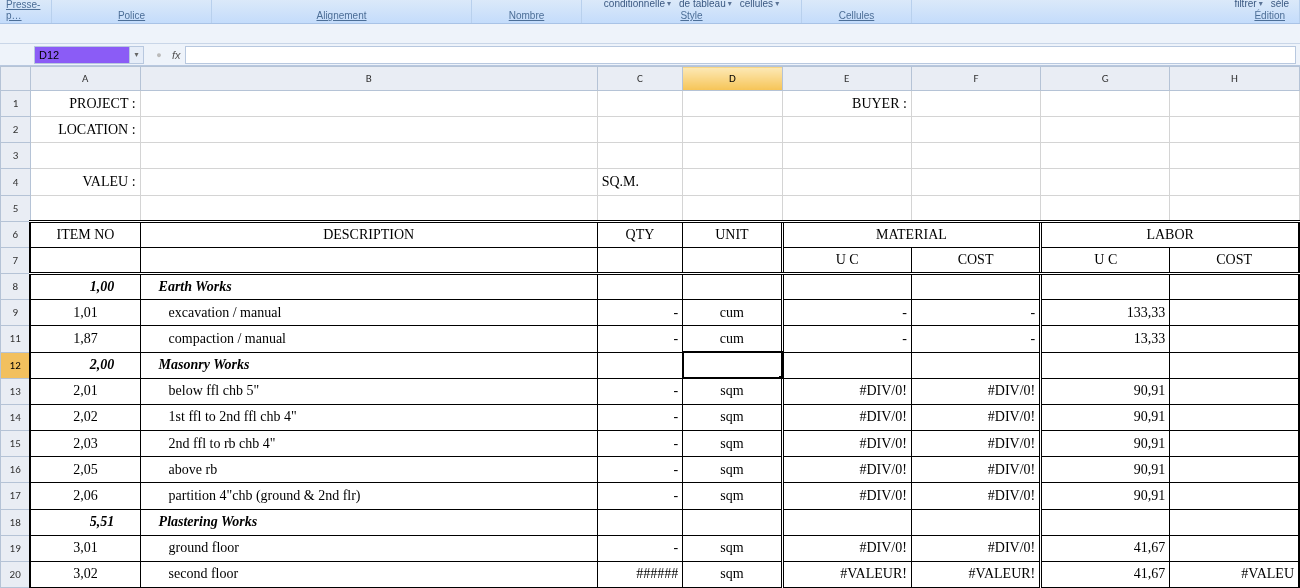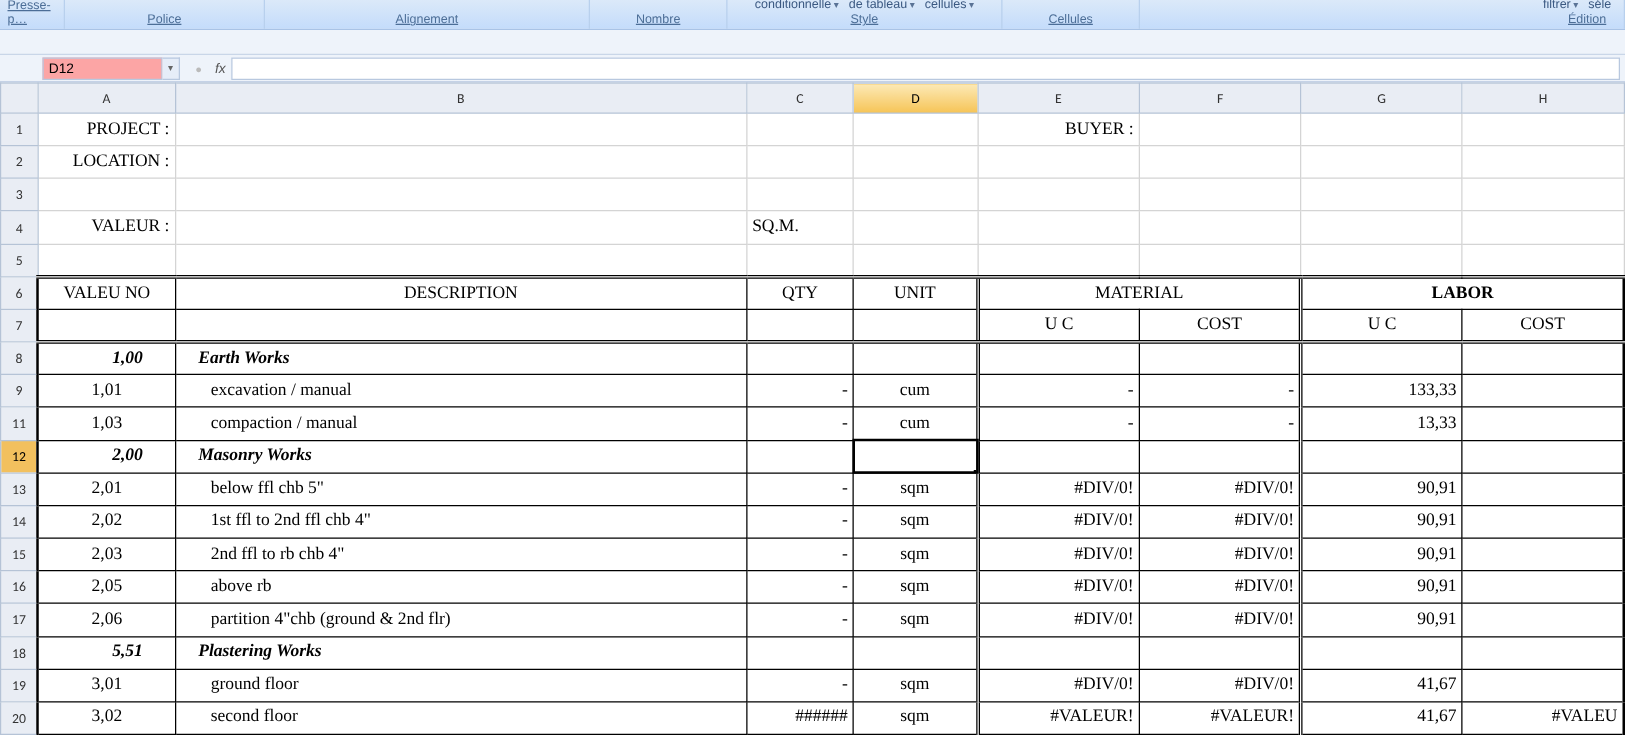--- a/index.html
+++ b/index.html
@@ -16,21 +16,21 @@
   .align-area { width: 260px; }
   .nombre-area { width: 110px; }
   .style-area { width: 220px; }
   .cell-area { width: 110px; }
   .edit-area { flex: 1; }
   
   
   .formula-row { display: flex; align-items: center; background: #eef3fa; border-bottom: 1px solid #c9d6e8; height: 20px; }
   .formula-bar-row { display: flex; align-items: center; height: 22px; background: #eef3fa; border-bottom: 1px solid #b8c8df; }
   .namebox-wrap { display: flex; align-items: center; margin-left: 34px; }
-  .namebox { width: 96px; height: 18px; background: #fca5a5; border: 1px solid #b8c8df; font-size: 11px; padding: 0 4px; display: flex; align-items: center; }
+  .namebox { width: 96px; height: 18px; background: #8b5cf6; border: 1px solid #b8c8df; font-size: 11px; padding: 0 4px; display: flex; align-items: center; }
   .namebox-dd { width: 14px; height: 18px; background: #e6edf8; border: 1px solid #b8c8df; border-left: none; display: flex; align-items: center; justify-content: center; font-size: 8px; color: #666; }
   .fx-wrap { display: flex; align-items: center; margin-left: 8px; gap: 6px; }
   .fx-icon { width: 14px; height: 14px; display: inline-flex; align-items: center; justify-content: center; font-size: 9px; color: #888; }
   .fx { font-style: italic; font-size: 11px; color: #555; }
   .formula-input { flex: 1; height: 18px; background: #fff; border: 1px solid #b8c8df; margin: 0 4px 0 4px; }
 
   
   .sheet-wrap { display: flex; height: calc(588px - 24px - 22px - 20px); }
   .sheet { border-collapse: collapse; table-layout: fixed; font-family: Calibri, Arial, sans-serif; font-size: 14px; }
   .sheet th, .sheet td { border: 1px solid #d4d4d4; height: 24px; overflow: hidden; white-space: nowrap; }
@@ -193,21 +193,21 @@
           <td></td>
           <td></td>
           <td></td>
           <td></td>
           <td></td>
           <td></td>
           <td></td>
         </tr>
         <tr>
           <td class="rowhead">4</td>
-          <td class="right ff-serif">VALEUR :</td>
+          <td class="right ff-serif">VALEU :</td>
           <td></td>
           <td class="left ff-serif">SQ.M.</td>
           <td></td>
           <td></td>
           <td></td>
           <td></td>
           <td></td>
         </tr>
         <tr>
           <td class="rowhead">5</td>
@@ -215,26 +215,26 @@
           <td></td>
           <td></td>
           <td></td>
           <td></td>
           <td></td>
           <td></td>
           <td></td>
         </tr>
         <tr class="data-row">
           <td class="rowhead">6</td>
-          <td class="center ff-serif grp-border-l data-cell" style="border-top: 3px double rgb(0, 0, 0);">VALEU NO</td>
+          <td class="center ff-serif grp-border-l data-cell" style="border-top: 3px double rgb(0, 0, 0);">ITEM NO</td>
           <td class="center ff-serif data-cell" style="border-top: 3px double rgb(0, 0, 0);">DESCRIPTION</td>
           <td class="center ff-serif data-cell" style="border-top: 3px double rgb(0, 0, 0);">QTY</td>
           <td class="center ff-serif data-cell" style="border-top: 3px double rgb(0, 0, 0);">UNIT</td>
           <td class="center ff-serif sep-col data-cell" colspan="2" style="border-top: 3px double rgb(0, 0, 0);">MATERIAL</td>
-          <td class="center ff-serif sep-col data-cell grp-border-r" colspan="2" style="border-top: 3px double rgb(0, 0, 0); font-weight: bold;">LABOR</td>
+          <td class="center ff-serif sep-col data-cell grp-border-r" colspan="2" style="border-top: 3px double rgb(0, 0, 0);">LABOR</td>
         </tr>
         <tr class="data-row">
           <td class="rowhead">7</td>
           <td class="grp-border-l data-cell" style="border-bottom: 3px double rgb(0, 0, 0);"></td>
           <td class="data-cell" style="border-bottom: 3px double rgb(0, 0, 0);"></td>
           <td class="data-cell" style="border-bottom: 3px double rgb(0, 0, 0);"></td>
           <td class="data-cell" style="border-bottom: 3px double rgb(0, 0, 0);"></td>
           <td class="center ff-serif sep-col data-cell" style="border-bottom: 3px double rgb(0, 0, 0);">U C</td>
           <td class="center ff-serif data-cell" style="border-bottom: 3px double rgb(0, 0, 0);">COST</td>
           <td class="center ff-serif sep-col data-cell" style="border-bottom: 3px double rgb(0, 0, 0);">U C</td>
@@ -257,21 +257,21 @@
           <td class="left ff-serif data-cell indent2">excavation / manual</td>
           <td class="right ff-serif data-cell">-</td>
           <td class="left center ff-serif data-cell" style="text-align: center;">cum</td>
           <td class="right ff-serif sep-col data-cell">-</td>
           <td class="right ff-serif data-cell">-</td>
           <td class="right ff-serif sep-col data-cell">133,33</td>
           <td class="right ff-serif data-cell grp-border-r"></td>
         </tr>
         <tr class="data-row">
           <td class="rowhead">11</td>
-          <td class="center ff-serif grp-border-l data-cell">1,03</td>
+          <td class="center ff-serif grp-border-l data-cell">1,87</td>
           <td class="left ff-serif data-cell indent2">compaction / manual</td>
           <td class="right ff-serif data-cell">-</td>
           <td class="left center ff-serif data-cell" style="text-align: center;">cum</td>
           <td class="right ff-serif sep-col data-cell">-</td>
           <td class="right ff-serif data-cell">-</td>
           <td class="right ff-serif sep-col data-cell">13,33</td>
           <td class="right ff-serif data-cell grp-border-r"></td>
         </tr>
         <tr class="data-row">
           <td class="rowhead sel">12</td>

